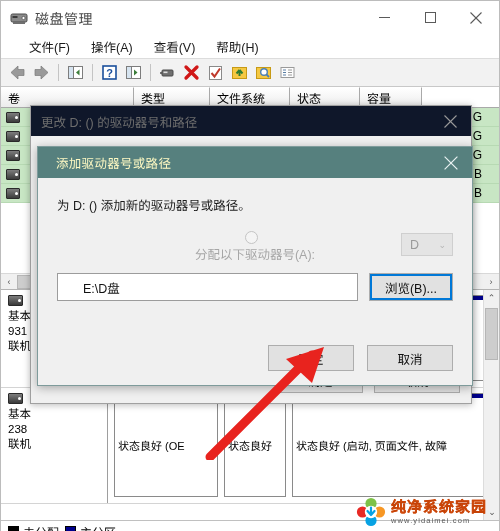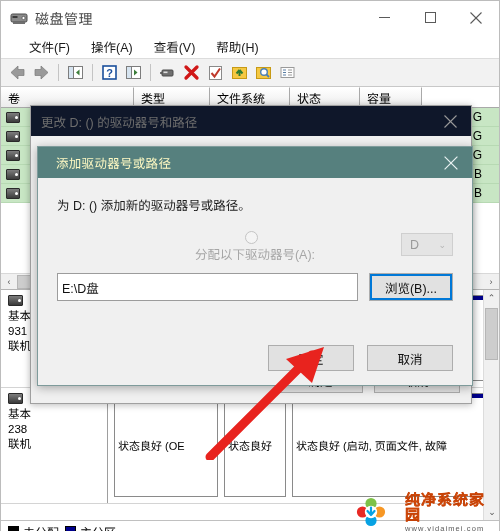--- a/index.html
+++ b/index.html
@@ -215,21 +215,21 @@
     display:flex; align-items:center; padding-left:8px;
     font-size:12.5px; color:#9a9a9a;
   }
   .combo .chev{
     position:absolute; right:6px; color:#b5b5b5; font-size:9px;
   }
 
   .path-row{ display:flex; align-items:center; gap:11px; margin-top:10px; }
   .path-input{
     flex:1; height:28px; background:#ffffff; border:1px solid #9c9c9c;
-    display:flex; align-items:center; padding-left:4px;
+    display:flex; align-items:center; padding-left:25px;
     font-size:12.5px; color:#111;
   }
   .btn-browse{
     width:84px; height:28px; background:#e1e1e1; border:1px solid #adadad;
     outline:2px solid #0078d7; outline-offset:-3px;
     display:flex;align-items:center;justify-content:center;
     font-size:12.5px; color:#111; flex:none;
   }
 
   .ibtns{ position:absolute; right:19px; bottom:16px; display:flex; gap:13px; }
@@ -242,21 +242,21 @@
 
   
   #annot-arrow{
     position:absolute; left:200px; top:345px; width:135px; height:115px;
     pointer-events:none;
   }
 
   
   #watermark{
     position:absolute; right:2px; bottom:2px; width:142px; height:34px;
-    display:flex; align-items:center; gap:19px; opacity:.97;
+    display:flex; align-items:center; gap:5px; opacity:.97;
   }
   #watermark .wm-logo{ width:30px;height:30px;flex:none;position:relative; }
   #watermark .wm-txt{ display:flex;flex-direction:column;line-height:1; }
   #watermark .wm-main{
     font-size:15px; font-weight:bold; color:#e8590c; letter-spacing:1px;
     -webkit-text-stroke:0.3px #c43c00;
   }
   #watermark .wm-sub{
     font-size:7.5px; color:#555; letter-spacing:1.1px; margin-top:3px;
   }

